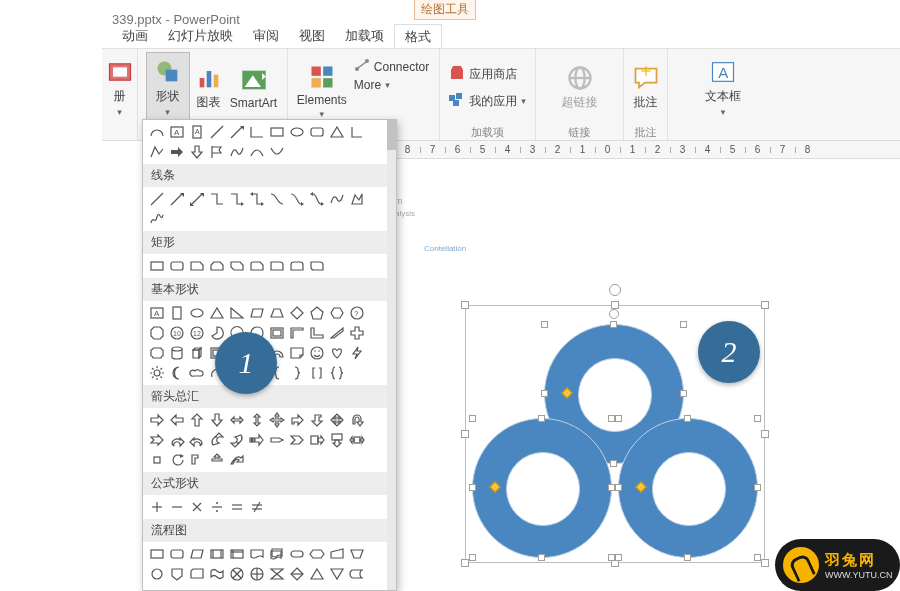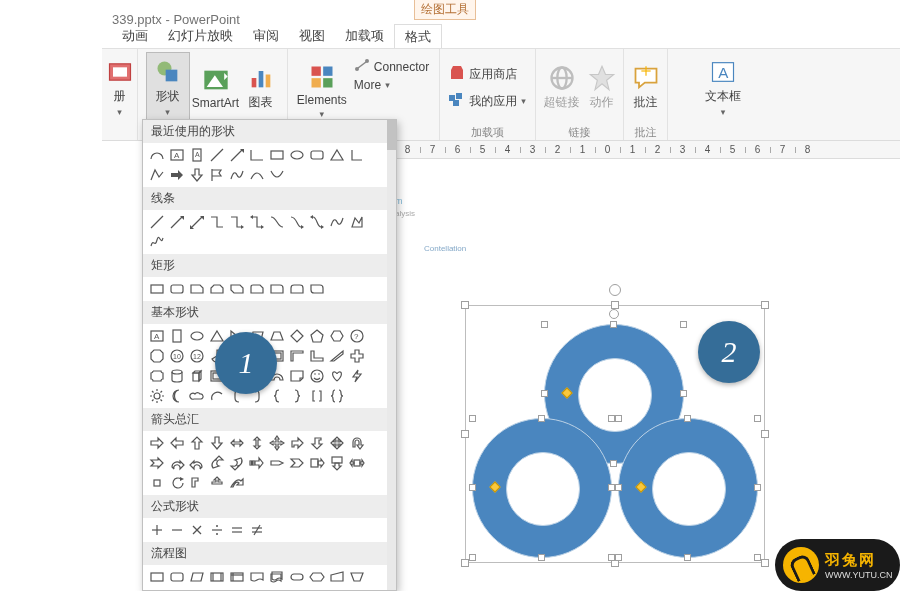--- a/index.html
+++ b/index.html
@@ -316,39 +316,39 @@
       <div class="big-btn active">
         <span class="icon-box">
           <svg viewBox="0 0 24 24">
               <circle cx="9" cy="9" r="6" fill="#8ab66b" opacity="0.9"></circle>
               <rect x="10" y="10" width="10" height="10" fill="#4a86bf"></rect>
             </svg>
         </span>
         <span>形状</span>
         <span class="dd">▾</span>
       </div>
+      <div class="big-btn" style="width:38px">
+        <span class="icon-box">
+          <svg viewBox="0 0 24 24">
+              <rect x="4" y="12" width="4" height="8" fill="#d9534f"></rect>
+              <rect x="10" y="6" width="4" height="14" fill="#4a86bf"></rect>
+              <rect x="16" y="9" width="4" height="11" fill="#f0ad4e"></rect>
+            </svg>
+        </span>
+        <span>图表</span>
+      </div>
       <div class="big-btn" style="width:52px">
         <span class="icon-box">
           <svg viewBox="0 0 24 24">
               <rect x="2" y="4" width="20" height="16" fill="#5aa05a"></rect>
               <polygon points="4,18 11,8 18,18" fill="#fff"></polygon>
               <polygon points="19,6 22,9 19,12" fill="#fff"></polygon>
             </svg>
         </span>
         <span>SmartArt</span>
-      </div>
-      <div class="big-btn" style="width:38px">
-        <span class="icon-box">
-          <svg viewBox="0 0 24 24">
-              <rect x="4" y="12" width="4" height="8" fill="#d9534f"></rect>
-              <rect x="10" y="6" width="4" height="14" fill="#4a86bf"></rect>
-              <rect x="16" y="9" width="4" height="11" fill="#f0ad4e"></rect>
-            </svg>
-        </span>
-        <span>图表</span>
       </div>
     </div>
     <div class="group-label"></div>
   </div>
 
   <div class="ribbon-group" style="width:152px;">
     <div class="group-body" style="align-items:flex-start; padding-top:6px;">
       <div class="big-btn" style="width:56px">
         <span class="icon-box">
           <svg viewBox="0 0 24 24">
@@ -414,28 +414,20 @@
       <div class="big-btn" style="opacity:0.5;">
         <span class="icon-box">
           <svg viewBox="0 0 24 24">
               <circle cx="12" cy="12" r="9" fill="none" stroke="#888" stroke-width="2"></circle>
               <ellipse cx="12" cy="12" rx="4" ry="9" fill="none" stroke="#888" stroke-width="2"></ellipse>
               <line x1="3" y1="12" x2="21" y2="12" stroke="#888" stroke-width="2"></line>
             </svg>
         </span>
         <span>超链接</span>
       </div>
-      <div class="big-btn" style="opacity:0.5; width:36px;">
-        <span class="icon-box">
-          <svg viewBox="0 0 24 24">
-              <polygon points="12,2 15,9 22,9 16,14 18,22 12,17 6,22 8,14 2,9 9,9" fill="#ccc" stroke="#999"></polygon>
-            </svg>
-        </span>
-        <span>动作</span>
-      </div>
     </div>
     <div class="group-label">链接</div>
   </div>
 
   <div class="ribbon-group" style="width:44px;">
     <div class="group-body">
       <div class="big-btn" style="width:36px;">
         <span class="icon-box">
           <svg viewBox="0 0 24 24">
               <path d="M3 4 h18 v12 h-10 l-5 4 v-4 h-3 z" fill="#fff" stroke="#d9a23c" stroke-width="1.5"></path>
@@ -492,21 +484,20 @@
   <div>alysis</div>
   <div style="height:26px"></div>
   <div style="color:#85a9c8; font-size:8px;margin-left:29px;">Contellation</div>
 </div>
 
 <div class="shapes-panel">
   <div class="shapes-scroll">
     <div class="shapes-thumb"></div>
   </div>
   <div class="shapes-inner">
-    <div class="cat">最近使用的形状</div>
     <div class="shape-row">
       <div class="shape">
           <svg viewBox="0 0 16 16">
             <path d="M2 12 A6 6 0 0 1 14 12"></path>
           </svg>
         </div>
       <div class="shape">
           <svg viewBox="0 0 16 16">
             <rect x="2" y="3" width="12" height="10"></rect>
             <text x="5" y="11" font-size="8" class="fc">A</text>

